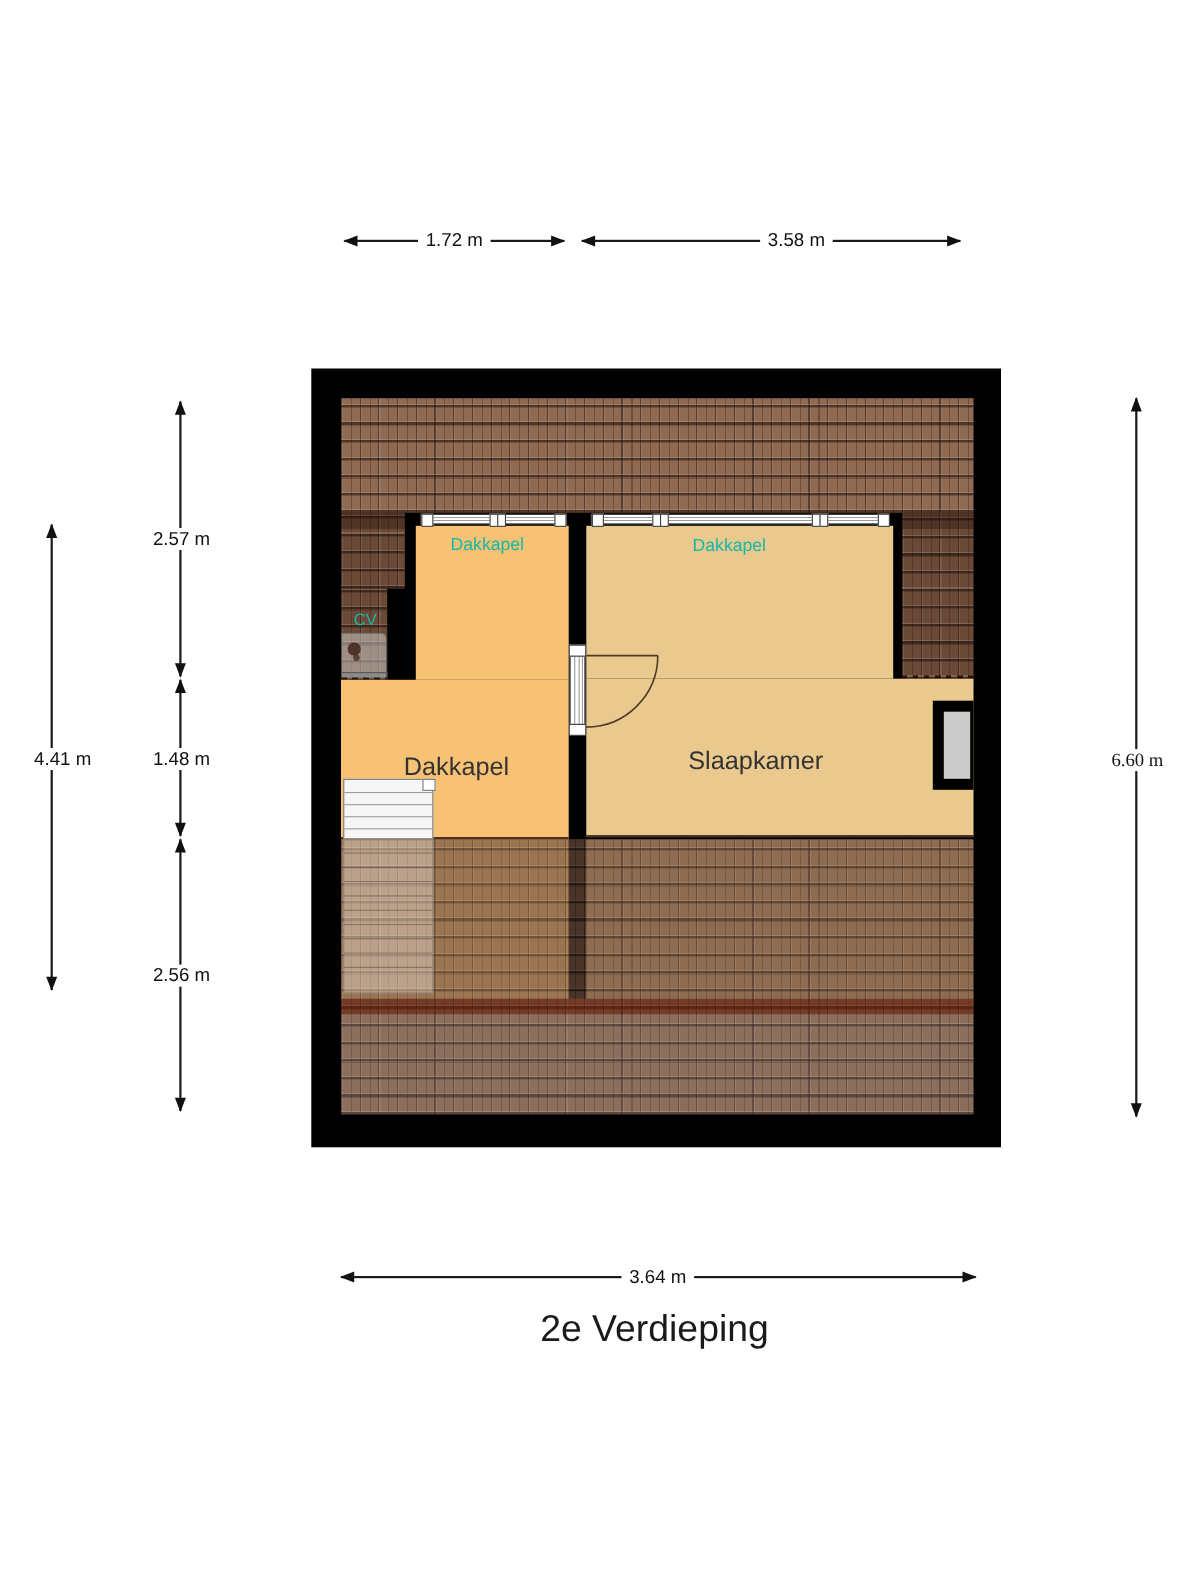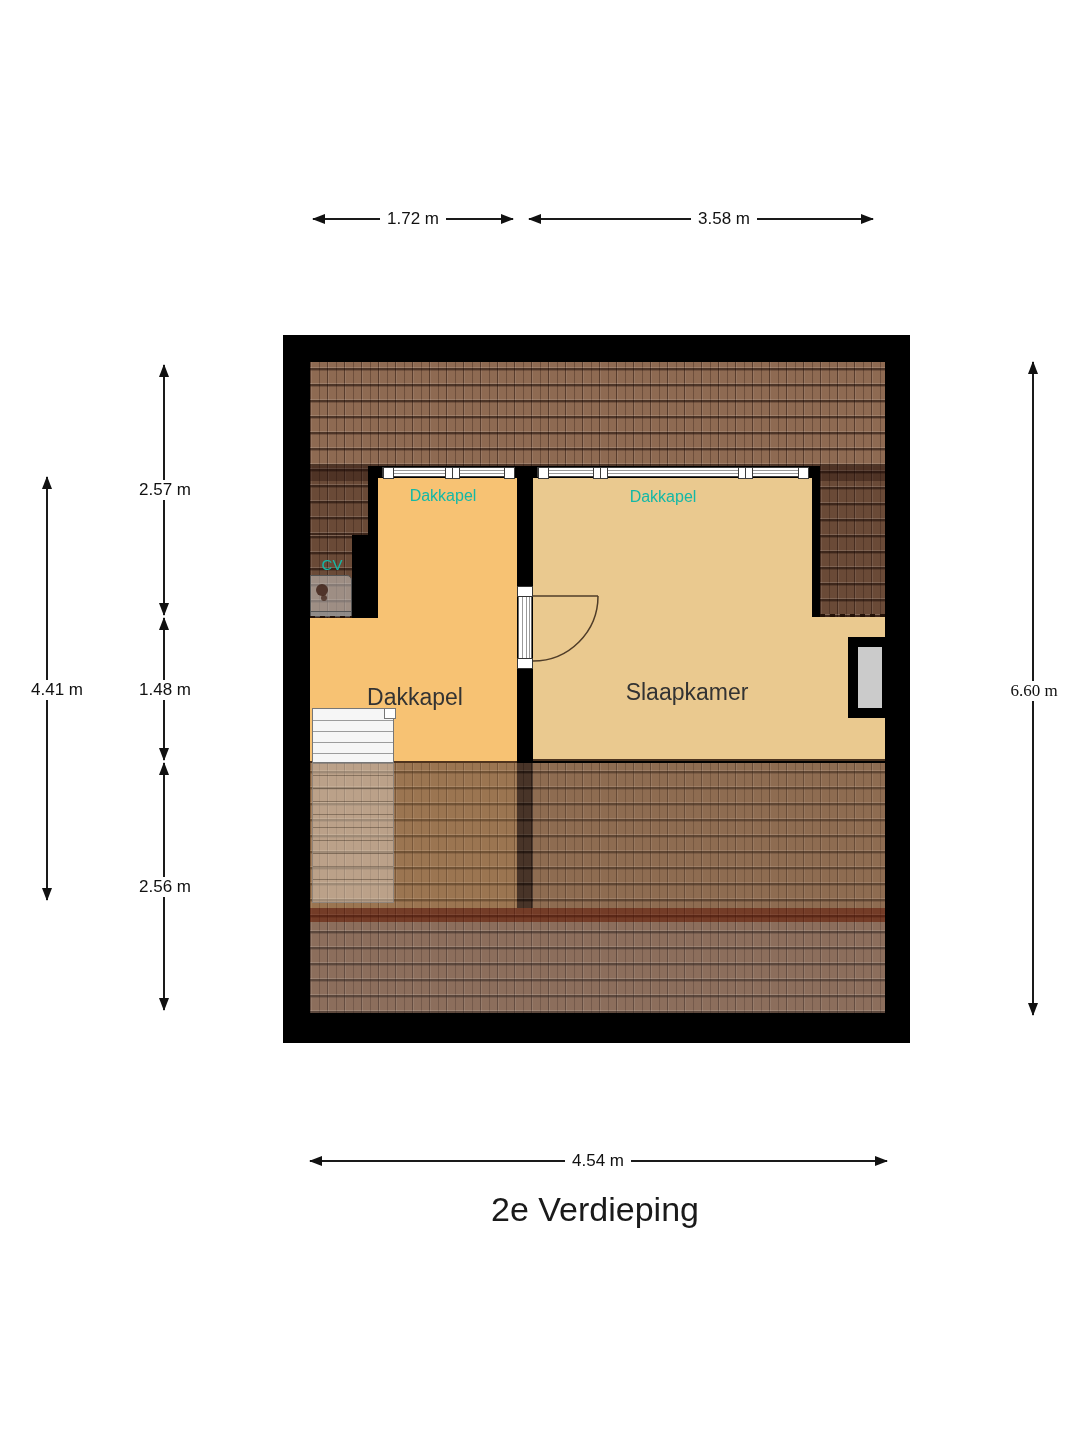--- a/index.html
+++ b/index.html
@@ -167,21 +167,21 @@
   <div class="dim-h" style="left:529px;top:218px;width:344px;">
     <div class="ah ah-left"></div>
     <div class="ah ah-right"></div>
   </div>
   <span class="dim-lbl" style="left:701px;top:219px;margin-left:23px;">3.58 m</span>
 
   <div class="dim-h" style="left:310px;top:1160px;width:577px;">
     <div class="ah ah-left"></div>
     <div class="ah ah-right"></div>
   </div>
-  <span class="dim-lbl" style="left:598px;top:1161px;">4.54 m</span>
+  <span class="dim-lbl" style="left:598px;top:1161px;">3.64 m</span>
 
   <div class="dim-v" style="left:1032px;top:362px;height:653px;">
     <div class="ah ah-up"></div>
     <div class="ah ah-down"></div>
   </div>
   <span class="dim-lbl" style="left:1034px;top:691px;font-family:Liberation Serif, serif;">6.60 m</span>
 
   <div class="dim-v" style="left:46px;top:477px;height:423px;">
     <div class="ah ah-up"></div>
     <div class="ah ah-down"></div>

